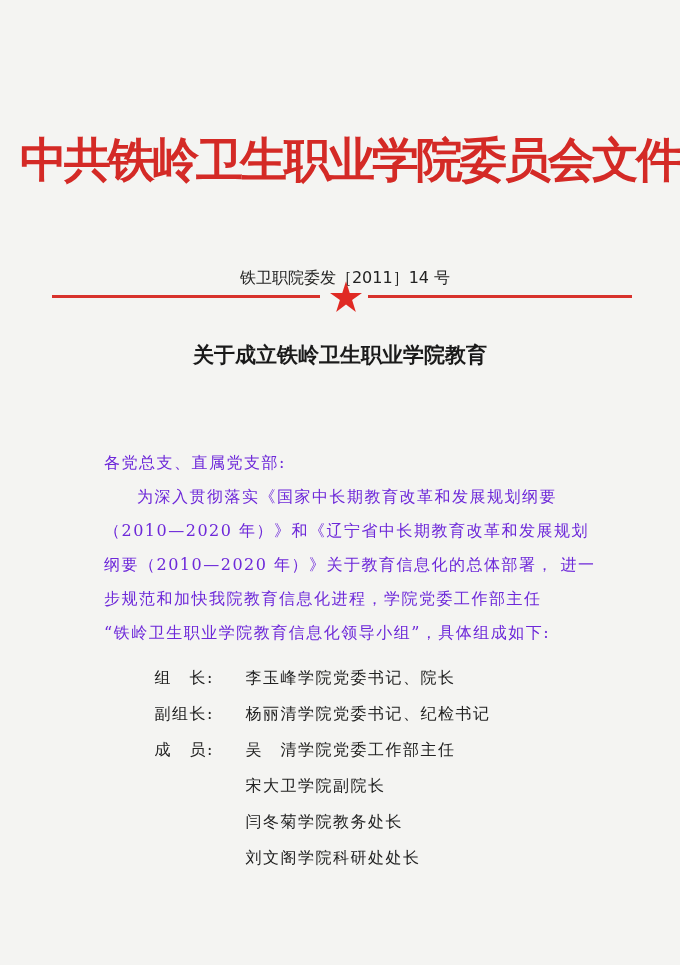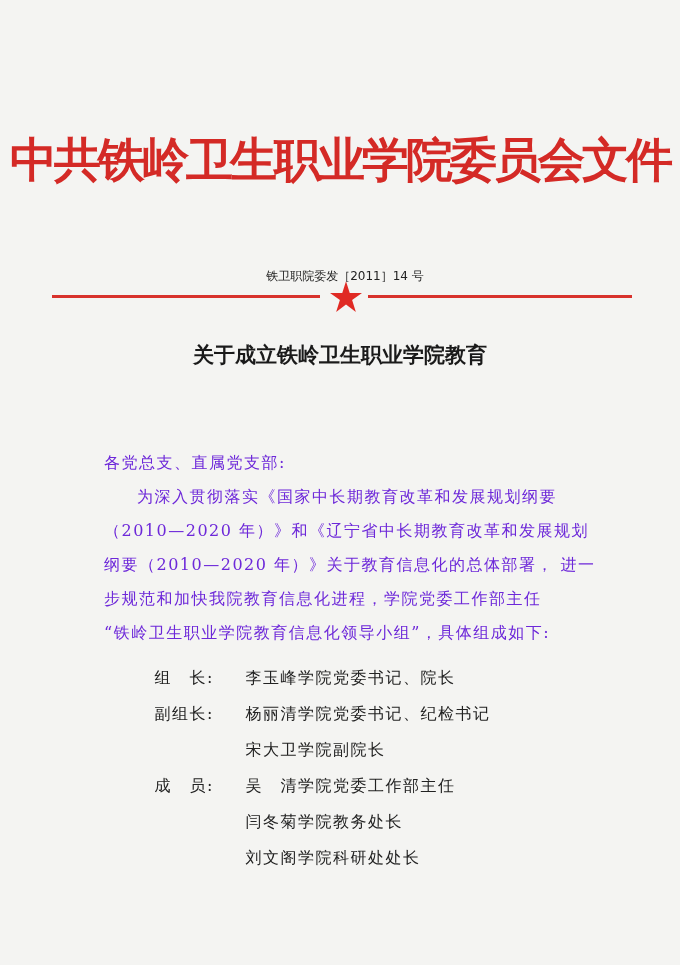--- a/index.html
+++ b/index.html
@@ -5,28 +5,28 @@
   html, body { margin: 0; padding: 0; }
   body {
     width: 680px; height: 965px; overflow: hidden;
     background: #f3f3f1;
     font-family: "DejaVu Serif", "Liberation Serif", serif;
     color: #1c1c1c;
     position: relative;
   }
   .page { position: absolute; left: 0; top: 0; width: 680px; height: 965px; background: #f4f4f2; }
   .header-title {
-    position: absolute; left: 0; top: 128px; width: 680px; text-align: center;
+    position: absolute; left: 0; top: 128px; width: 680px; text-align: right;
     color: #d42a26; font-size: 47px; font-weight: bold; letter-spacing: -3px;
     font-family: "DejaVu Serif", serif;
     line-height: 64px;
   }
   .doc-number {
     position: absolute; left: 0; top: 268px; width: 680px; text-align: center;
-    font-family: "DejaVu Sans", sans-serif; font-size: 12px; color: #222;
+    font-family: "DejaVu Sans", sans-serif; font-size: 16px; color: #222;
     padding-left: 10px; box-sizing: border-box;
   }
   .rule-left { position: absolute; left: 52px; top: 295px; width: 268px; height: 3px; background: #d8322c; }
   .rule-right { position: absolute; left: 368px; top: 295px; width: 264px; height: 3px; background: #d8322c; }
   .star { position: absolute; left: 329px; top: 280px; width: 34px; height: 34px; }
   .notice-title {
     position: absolute; left: 130px; top: 338px; font-size: 21px; line-height: 34px; color: #1a1a1a;
   }
   .notice-title .l1 { display: block; padding-left: 63px; font-weight: bold; }
   .body-text {
@@ -73,28 +73,28 @@
       <span class="role">组　长:</span>
       <span class="name">李玉峰</span>
       <span class="title">学院党委书记、院长</span>
     </div>
     <div class="row">
       <span class="role">副组长:</span>
       <span class="name">杨丽清</span>
       <span class="title">学院党委书记、纪检书记</span>
     </div>
     <div class="row">
+      <span class="role">成　员:</span>
+      <span class="name">吴　清</span>
+      <span class="title">学院党委工作部主任</span>
+    </div>
+    <div class="row">
       <span class="role"></span>
       <span class="name">宋大卫</span>
       <span class="title">学院副院长</span>
-    </div>
-    <div class="row">
-      <span class="role">成　员:</span>
-      <span class="name">吴　清</span>
-      <span class="title">学院党委工作部主任</span>
     </div>
     <div class="row">
       <span class="role"></span>
       <span class="name">闫冬菊</span>
       <span class="title">学院教务处长</span>
     </div>
     <div class="row">
       <span class="role"></span>
       <span class="name">刘文阁</span>
       <span class="title">学院科研处处长</span>

